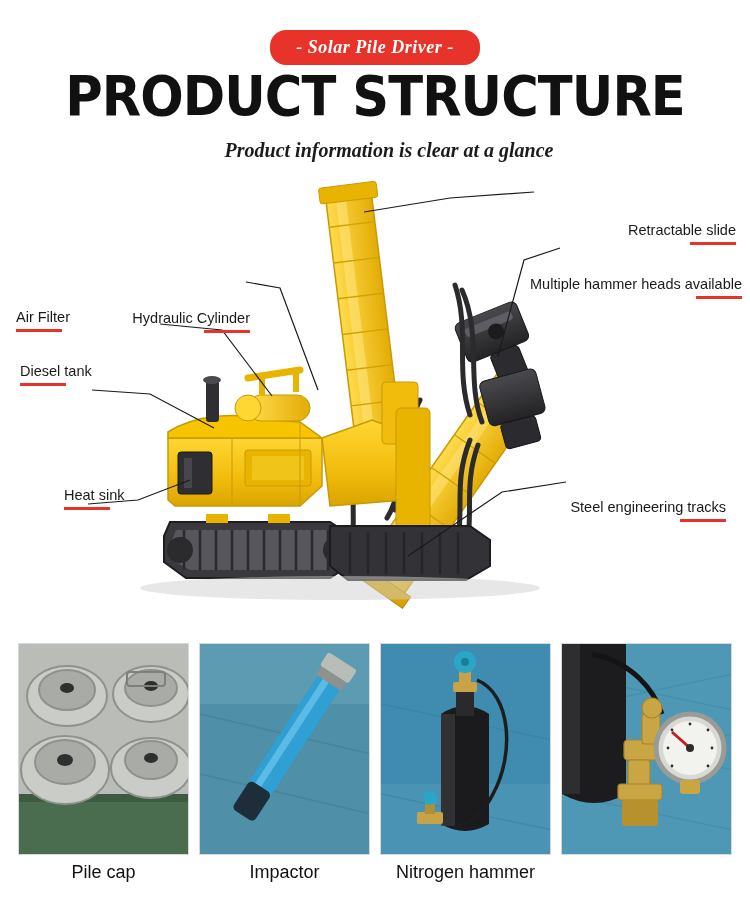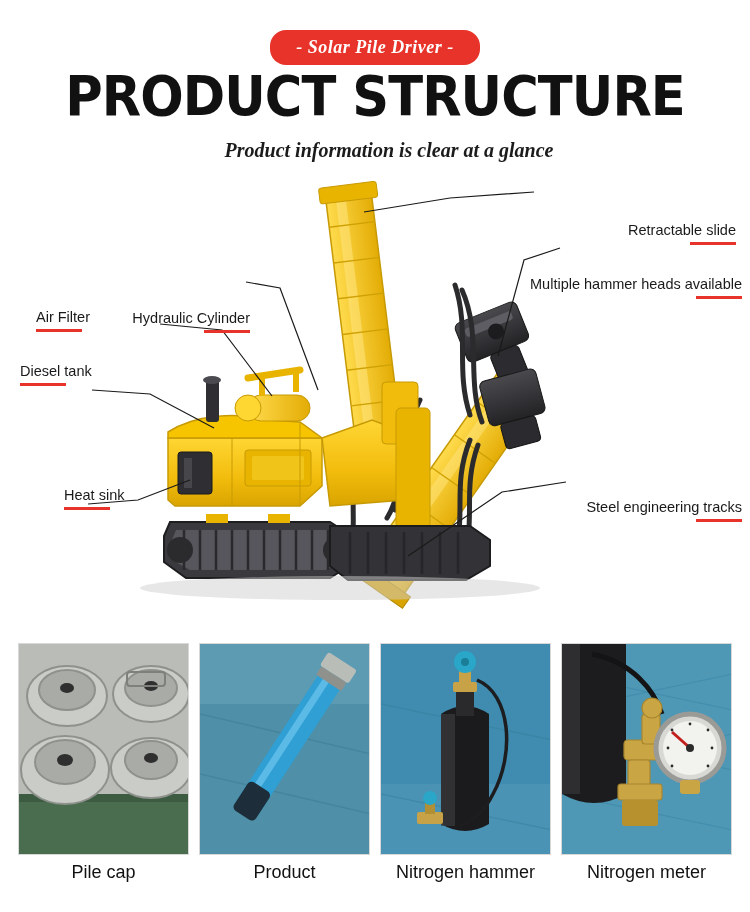--- a/index.html
+++ b/index.html
@@ -277,36 +277,36 @@
     <div class="callout right-align" style="top:62px; right:8px;">
       <span>Multiple hammer heads available</span>
       <span class="underline"></span>
     </div>
 
     <div class="callout right-align" style="top:96px; left:110px; width:140px;">
       <span>Hydraulic Cylinder</span>
       <span class="underline"></span>
     </div>
 
-    <div class="callout" style="top:138px; left:36px;">
+    <div class="callout" style="top:138px; left:16px;">
       <span>Air Filter</span>
       <span class="underline"></span>
     </div>
 
     <div class="callout" style="top:192px; left:20px;">
       <span>Diesel tank</span>
       <span class="underline"></span>
     </div>
 
     <div class="callout" style="top:316px; left:20px;margin-left:44px;">
       <span>Heat sink</span>
       <span class="underline"></span>
     </div>
 
-    <div class="callout right-align" style="top:285px; right:8px;">
+    <div class="callout right-align" style="top:285px; right:24px;">
       <span>Steel engineering tracks</span>
       <span class="underline"></span>
     </div>
   </div>
 
   <div class="gallery">
 
     <div class="thumb">
       <svg width="171" height="212" viewBox="0 0 171 212">
         <rect width="171" height="212" fill="#b9bcb7"></rect>
@@ -416,18 +416,17 @@
             <circle cx="110" cy="122" r="1.4"></circle>
           <circle cx="106" cy="104" r="1.4"></circle>
         </g>
         <rect x="118" y="136" width="20" height="14" rx="3" fill="#c9a544"></rect>
       </svg>
     </div>
   </div>
 
   <div class="captions">
     <div class="caption">Pile cap</div>
-    <div class="caption">Product</div>
+    <div class="caption">Impactor</div>
     <div class="caption">Nitrogen hammer</div>
-    <div class="caption">Nitrogen meter</div>
   </div>
 
 </div>
 
 </body></html>

